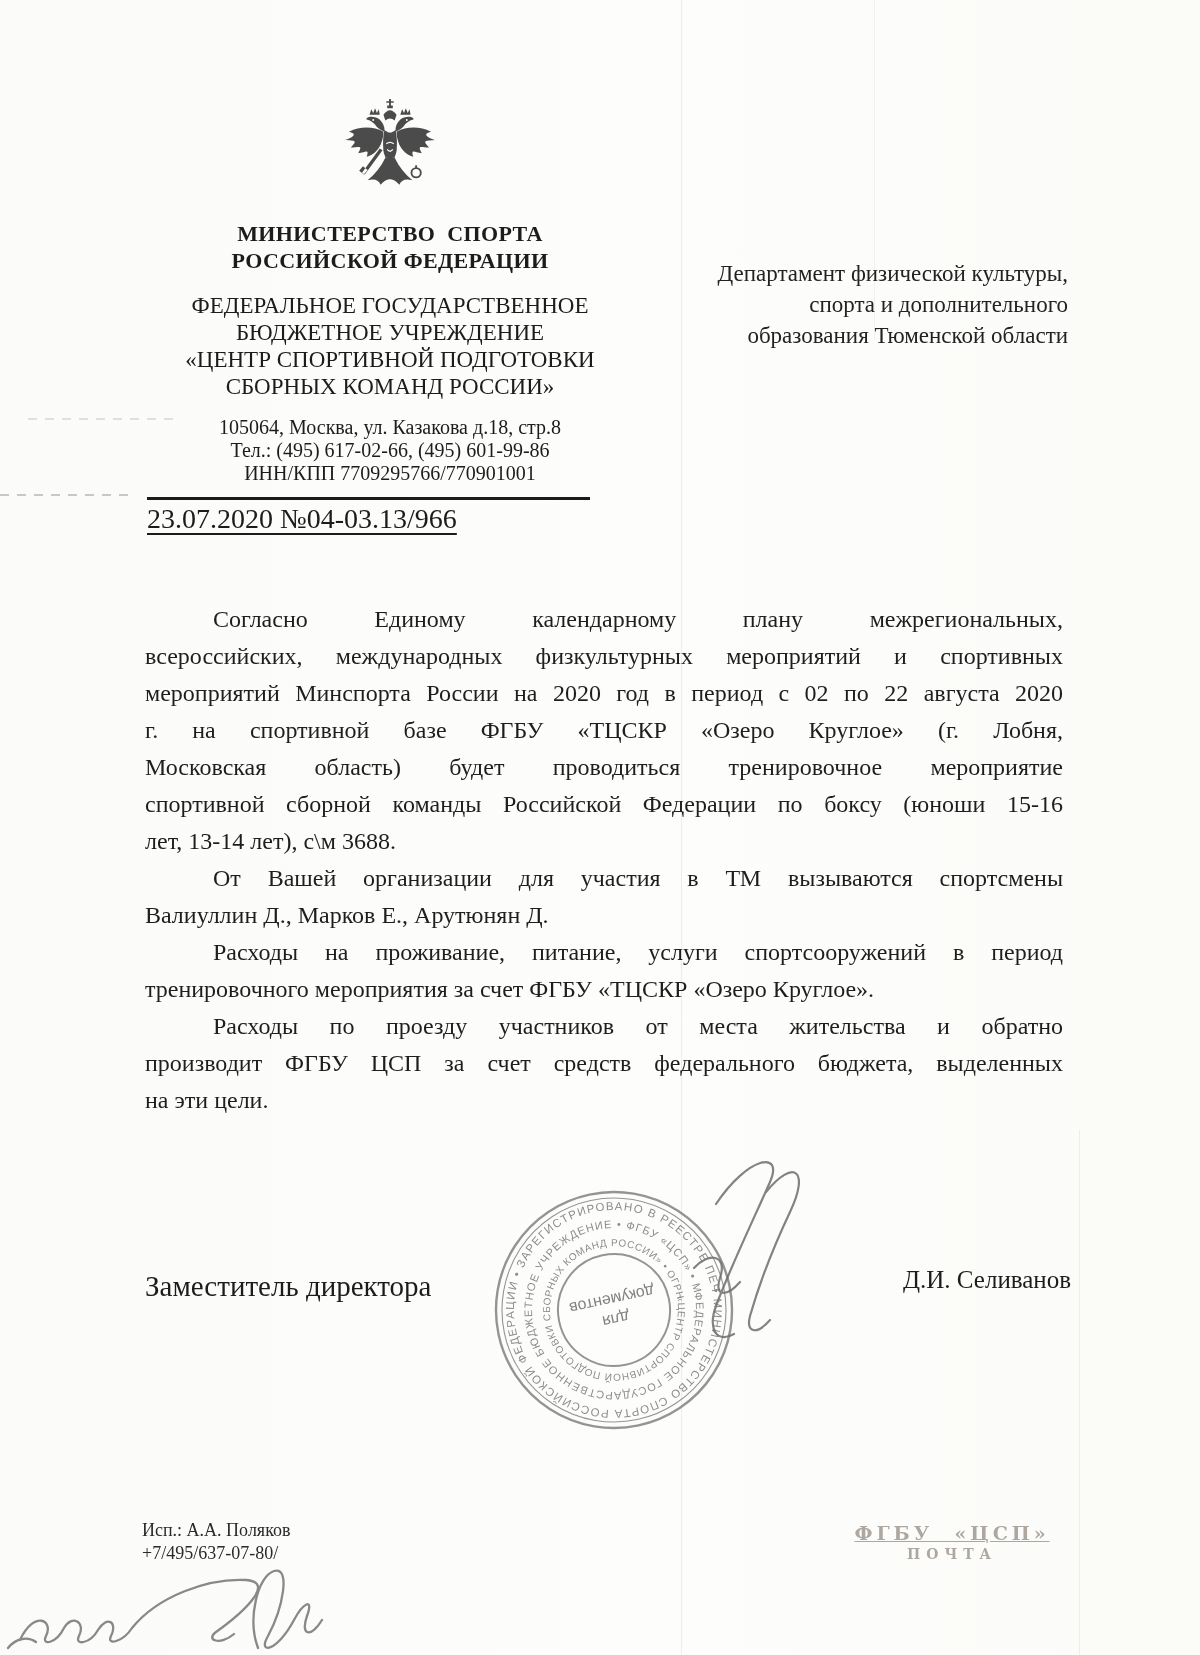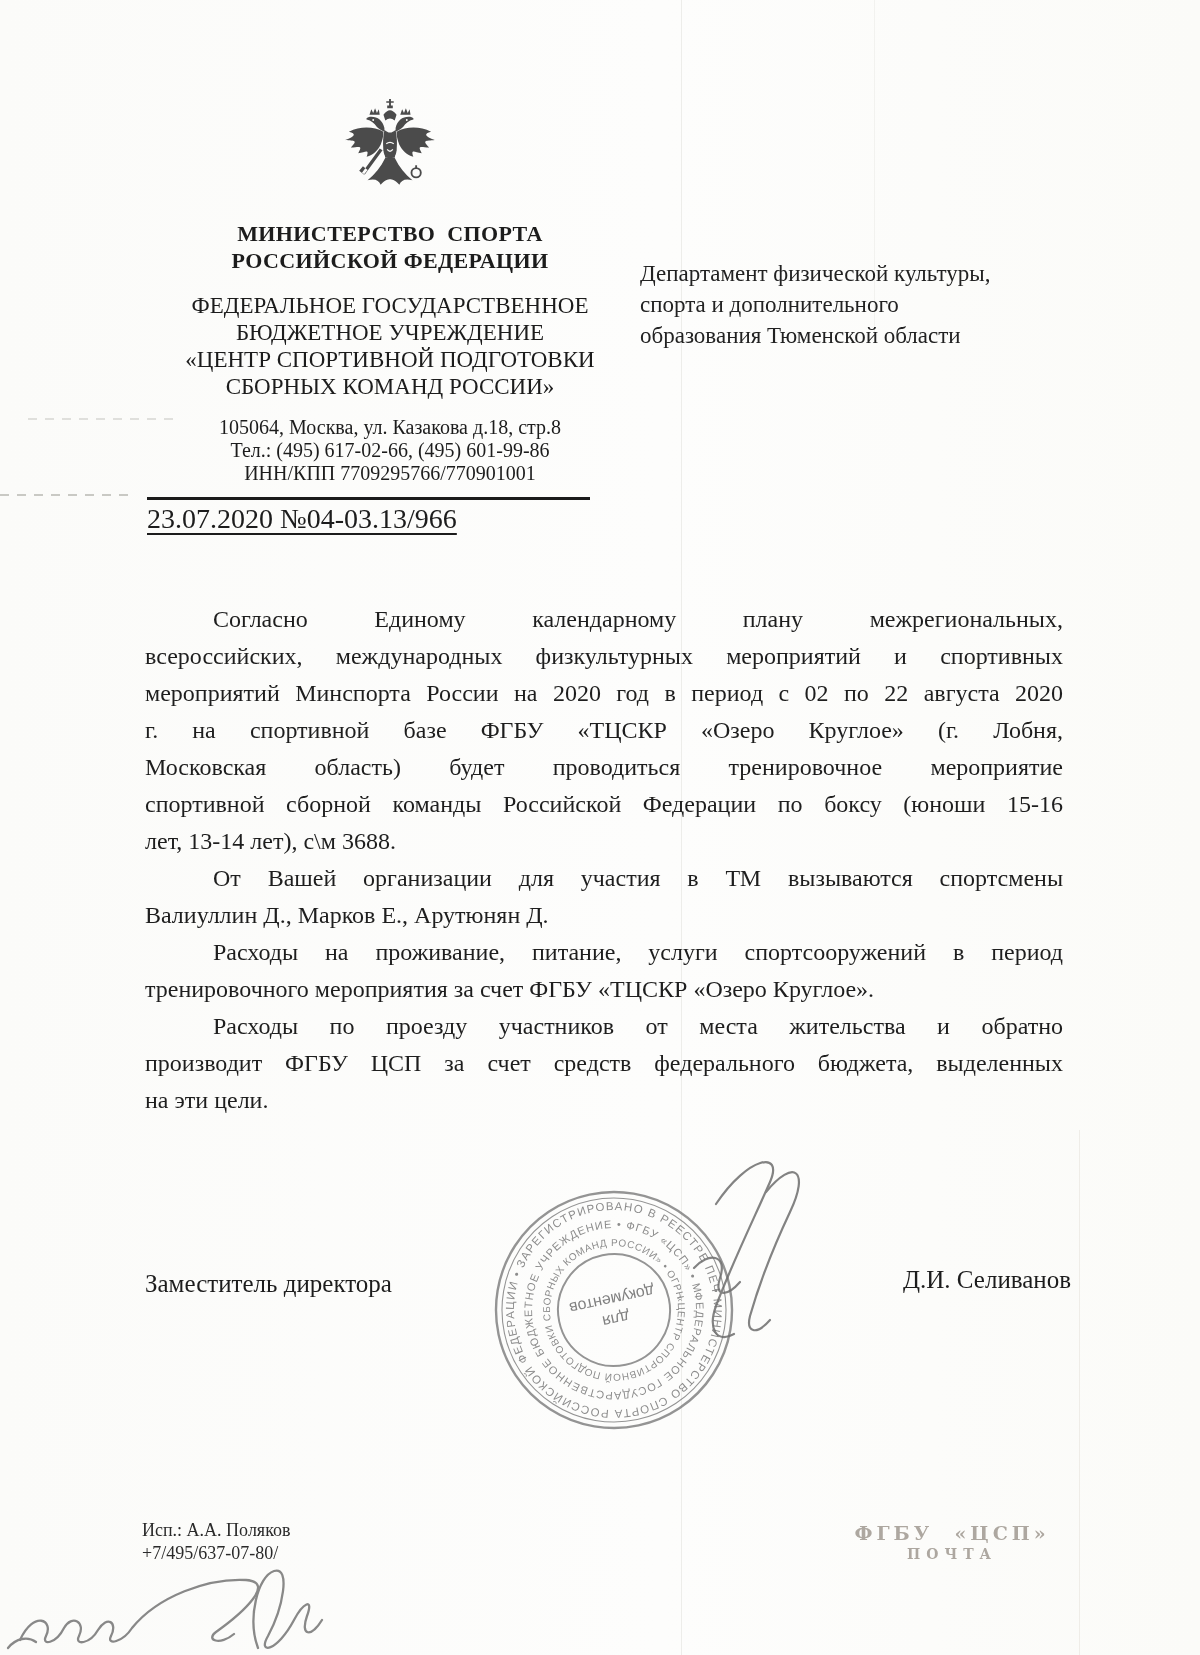--- a/index.html
+++ b/index.html
@@ -21,39 +21,39 @@
   .hdr-left{position:absolute;left:140px;top:96px;width:500px;text-align:center;}
   .emblem{display:block;margin:0 auto;width:112px;height:118px;opacity:.93;}
   .ministry{margin-top:6px;font-weight:bold;font-size:22px;line-height:27px;letter-spacing:.4px;}
   .org{margin-top:18px;font-size:23px;line-height:27px;}
   .org-b{font-weight:normal;}
   .addr{margin-top:16px;font-size:20px;line-height:23px;}
   
   .rule{position:absolute;left:147px;top:497px;width:443px;height:3px;background:#1b1b1b;}
   .refline{position:absolute;left:147px;top:503px;font-size:28px;text-decoration:underline;text-underline-offset:5px;text-decoration-thickness:1.5px;}
   
-  .recipient{position:absolute;left:640px;top:258px;width:456px;text-align:left;font-size:23px;line-height:31px;color:#222;}
+  .recipient{position:absolute;left:612px;top:258px;width:456px;text-align:right;font-size:23px;line-height:31px;color:#222;}
   
   .body{position:absolute;left:145px;top:601px;width:918px;font-size:24px;color:#1e1e1e;}
   .bline{line-height:37px;text-align:justify;text-align-last:left;}
   .bline.j{text-align-last:justify;}
   .bline.ind{text-indent:68px;}
   
-  .sig-title{position:absolute;left:145px;top:1270px;font-size:25px;}
+  .sig-title{position:absolute;left:145px;top:1270px;font-size:29px;}
   .sig-name{position:absolute;left:903px;top:1266px;font-size:25px;}
   
   .stamp{position:absolute;left:492px;top:1188px;width:244px;height:244px;opacity:.88;}
   .stamp text{font-family:"Liberation Sans", sans-serif;}
   .scribble{position:absolute;stroke:#6e6e6e;fill:none;opacity:.85;}
   .sig-over{left:598px;top:1148px;width:230px;height:215px;}
   .sig-bottom{left:6px;top:1558px;width:370px;height:97px;}
   
   .executor{position:absolute;left:142px;top:1504px;font-size:18px;line-height:23px;color:#2a2a2a;margin-top:15px;}
   .mailstamp{position:absolute;left:852px;top:1522px;width:200px;text-align:center;color:#9a938a;font-family:"DejaVu Serif", serif;font-weight:600;opacity:.8;}
-  .mailstamp .ms1{font-size:19px;letter-spacing:4px;}
+  .mailstamp .ms1{font-size:19px;letter-spacing:4px;text-decoration:underline;}
   .mailstamp .ms2{font-size:14px;letter-spacing:6px;margin-top:2px;}
 </style>
 </head>
 <body>
 
 <div class="page">
 
   <div class="crease c1"></div>
   <div class="crease c2"></div>
   <div class="crease c3"></div>

